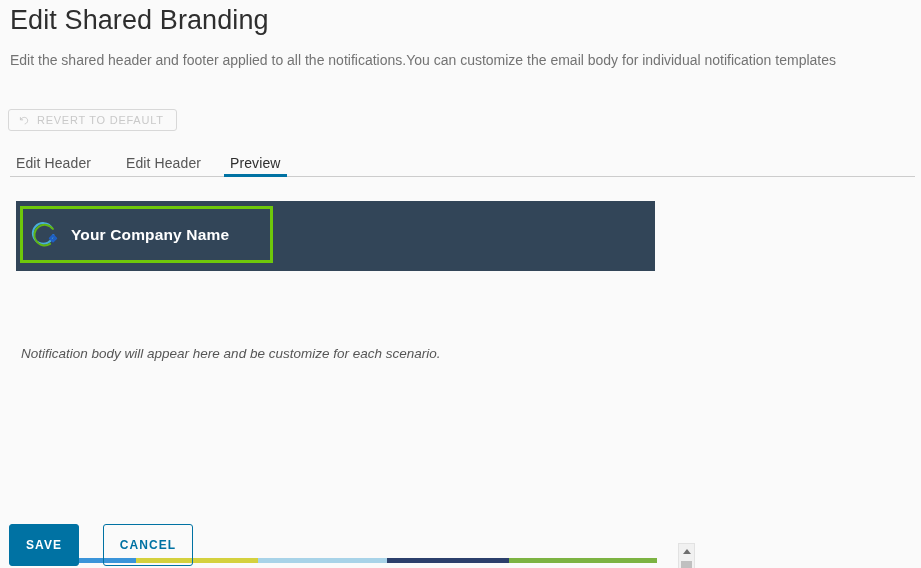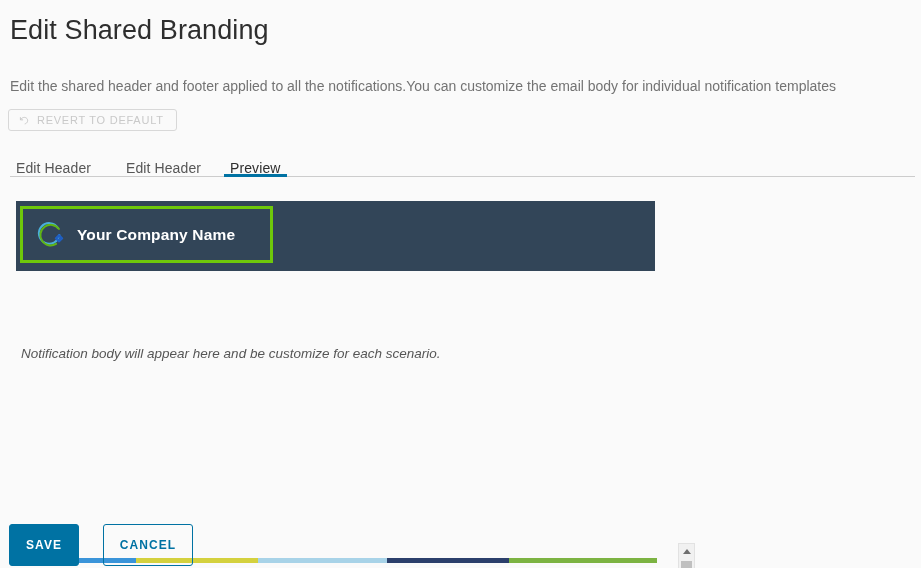--- a/index.html
+++ b/index.html
@@ -13,34 +13,34 @@
     font-family: "Liberation Sans", "DejaVu Sans", sans-serif;
     color: #565656;
     overflow: hidden;
     position: relative;
   }
 
   
   .page-title {
     position: absolute;
     left: 10px;
-    top: 12px;
+    top: 2px;
     font-size: 27px;
     font-weight: 400;
     color: #2e2e2e;
     letter-spacing: 0.1px;
     line-height: 36px;
     white-space: nowrap;
     text-align: right;
   }
 
   .page-desc {
     position: absolute;
     left: 10px;
-    top: 76px;
+    top: 50px;
     font-size: 14px;
     color: #737373;
     line-height: 20px;
     white-space: nowrap;
   }
 
   
   .revert-btn {
     position: absolute;
     left: 8px;
@@ -83,21 +83,21 @@
     right: 6px;
     bottom: 0;
     height: 1px;
     background: #cccccc;
   }
   .tab {
     position: absolute;
     bottom: 0;
     height: 33px;
     display: flex;
-    align-items: flex-end;
+    align-items: center;
     padding-top: 5px;
     box-sizing: border-box;
     font-size: 14px;
     color: #565656;
     background: transparent;
     border: none;
     font-family: inherit;
     cursor: pointer;
     letter-spacing: 0.1px;
     margin-top: 38px;
@@ -137,21 +137,21 @@
   .logo-box {
     position: absolute;
     left: 4px;
     top: 5px;
     width: 253px;
     height: 57px;
     box-sizing: border-box;
     border: 3px solid #6ec80a;
     display: flex;
     align-items: center;
-    padding-left: 12px;
+    padding-left: 6px;
     gap: 12px;
   }
   .logo-mark {
     width: 30px;
     height: 30px;
     flex: 0 0 30px;
   }
   .company-name {
     font-size: 15.5px;
     color: #ffffff;

